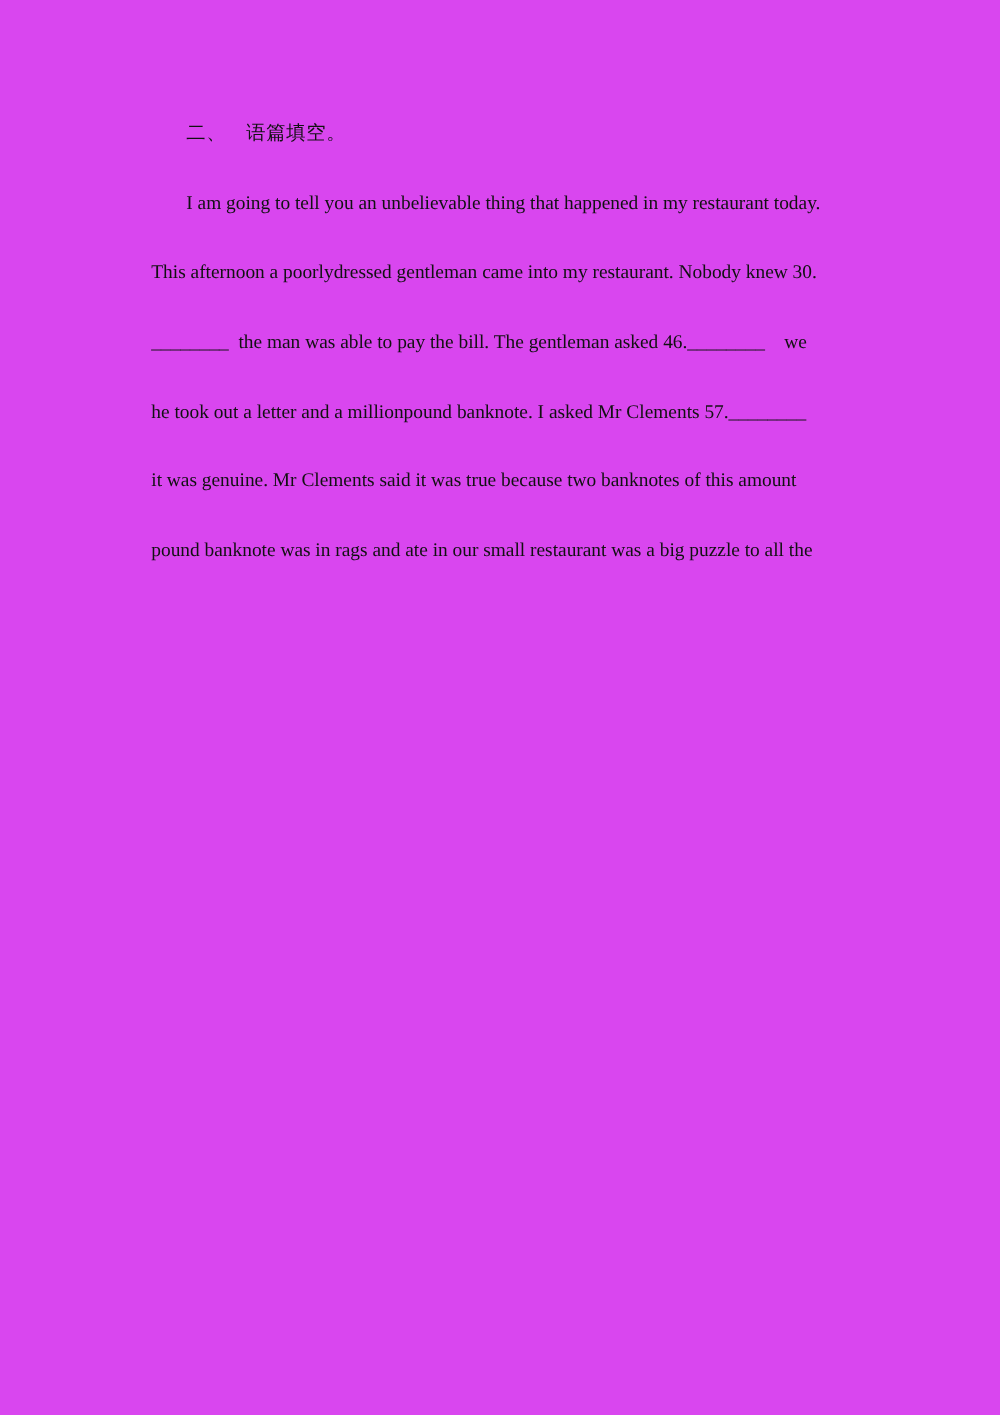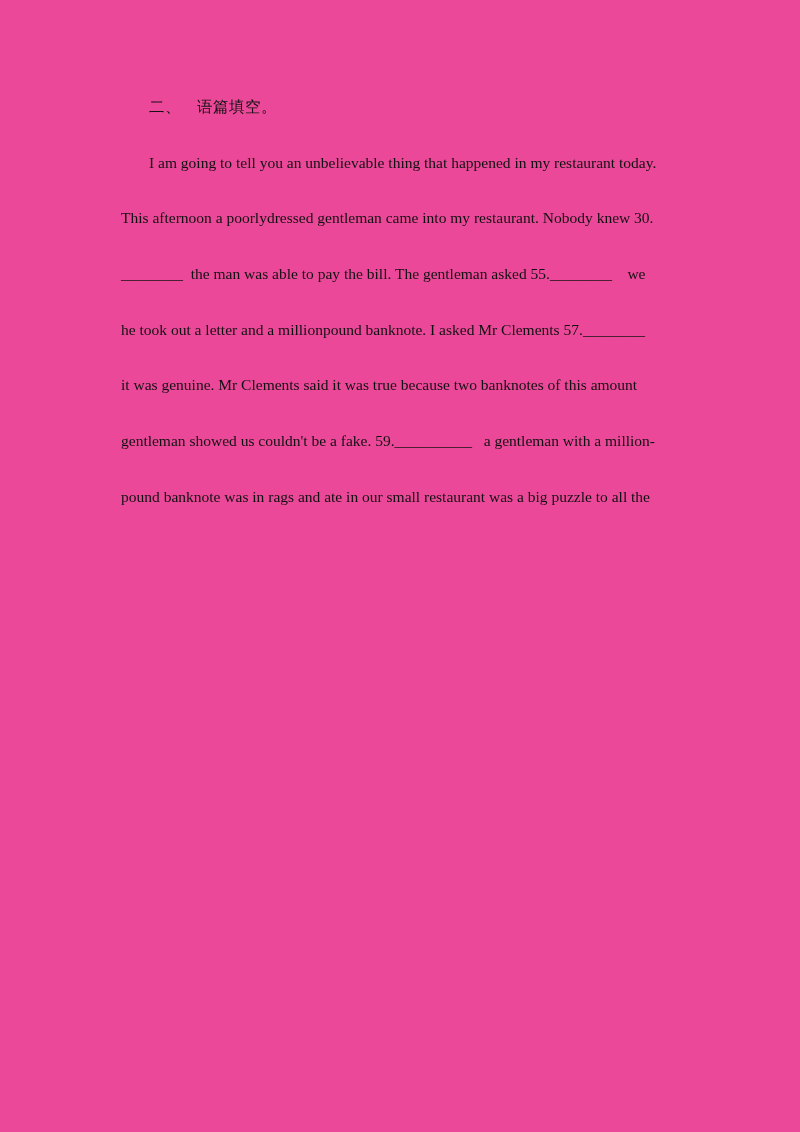--- a/index.html
+++ b/index.html
@@ -10,38 +10,37 @@
     position: relative;
     overflow: hidden;
     font-family: "Liberation Serif", serif;
     color: #111111;
   }
   .page {
     position: absolute;
     top: 0; left: 0;
     width: 800px;
     height: 1132px;
-    background: #ec4899;
+    background: #d946ef;
     padding: 79px 118px 0 121px;
   }
   .line {
     font-size: 15.5px;
     height: 55.7px;
     line-height: 55.7px;
     white-space: pre;
     overflow: visible;
   }
   .indent { text-indent: 28px; }
   .heading { letter-spacing: 0.5px; }
 </style>
 </head>
 <body>
 
 <div class="page">
   <div class="line indent heading">二、　语篇填空。</div>
   <div class="line indent">I am going to tell you an unbelievable thing that happened in my restaurant today.</div>
   <div class="line">This afternoon a poorlydressed gentleman came into my restaurant. Nobody knew 30.</div>
-  <div class="line">________  the man was able to pay the bill. The gentleman asked 55.________    we</div>
+  <div class="line">________  the man was able to pay the bill. The gentleman asked 46.________    we</div>
   <div class="line">he took out a letter and a millionpound banknote. I asked Mr Clements 57.________</div>
   <div class="line">it was genuine. Mr Clements said it was true because two banknotes of this amount</div>
-  <div class="line">gentleman showed us couldn't be a fake. 59.__________   a gentleman with a million-</div>
   <div class="line">pound banknote was in rags and ate in our small restaurant was a big puzzle to all the</div>
 </div>
 
 </body></html>

